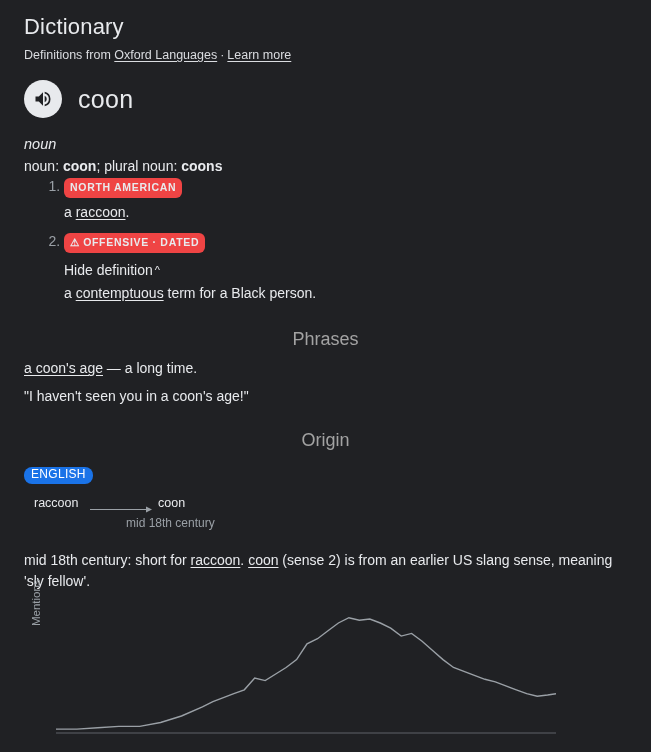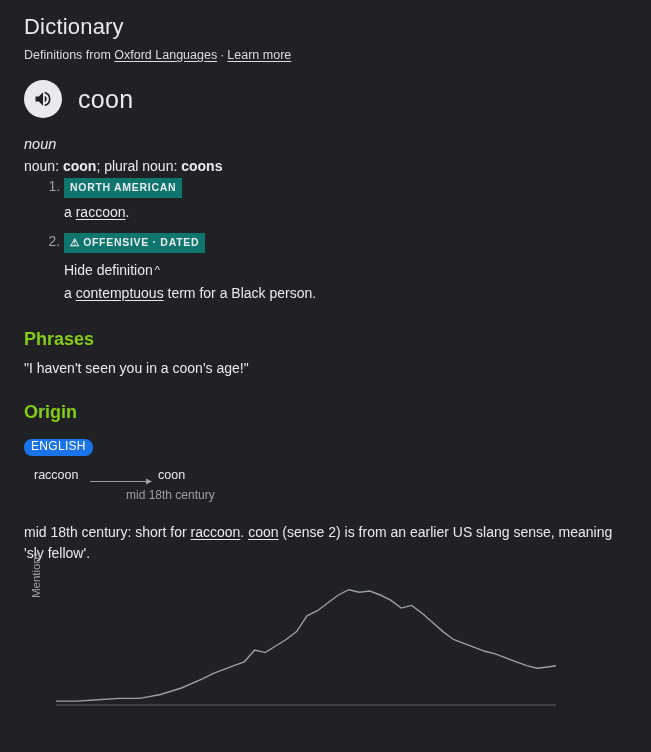--- a/index.html
+++ b/index.html
@@ -93,27 +93,27 @@
   ol.senses > li {
     margin-bottom: 8px;
     font-size: 14px;
     line-height: 1.45;
   }
   ol.senses > li::marker { color: #9aa0a6; }
   .sense-body { color: #e8eaed; }
 
   .label-chip {
     display: inline-block;
-    background: #0f766e;
+    background: #ef4444;
     color: #e8eaed;
     font-size: 10.5px;
     font-weight: 700;
     letter-spacing: .7px;
     padding: 2px 6px 3px 6px;
-    border-radius: 0;
+    border-radius: 6px;
     margin-bottom: 4px;
     text-transform: uppercase;
   }
   .label-chip .warn { margin-right: 3px; }
   .sense-text { display: block; font-size: 14px; }
 
   .hide-def {
     display: block;
     font-size: 14px;
     color: #e8eaed;
@@ -122,23 +122,24 @@
   }
   .chev {
     display: inline-block;
     font-size: 11px;
     vertical-align: 1px;
     margin-left: 2px;
   }
 
   h2.section {
     font-size: 18px;
-    font-weight: 700;
+    font-weight: 400;
     margin: 26px 0 10px 0;
-    color: #84cc16;
+    color: #a3a3a3;
+    text-align: center;
   }
   .phrase-line {
     font-size: 14px;
     color: #e8eaed;
     margin-bottom: 12px;
   }
   .phrase-quote {
     font-size: 14px;
     color: #e8eaed;
     margin-bottom: 6px;
@@ -241,20 +242,23 @@
         <span class="sense-text sense-body"><span>a </span><a class="link">raccoon</a><span>.</span></span>
       </li>
       <li>
         <span class="label-chip"><span class="warn">⚠</span><span>OFFENSIVE · DATED</span></span>
         <span class="hide-def"><span>Hide definition</span><span class="chev">^</span></span>
         <span class="sense-text sense-body"><span>a </span><a class="link">contemptuous</a><span> term for a Black person.</span></span>
       </li>
     </ol>
 
     <h2 class="section">Phrases</h2>
+    <div class="phrase-line">
+      <a class="link">a coon's age</a><span> — a long time.</span>
+    </div>
     <div class="phrase-quote">"I haven't seen you in a coon's age!"</div>
 
     <h2 class="section">Origin</h2>
     <div class="origin-chip">ENGLISH</div>
 
     <div class="etym-diagram">
       <span class="etym-from">raccoon</span>
       <svg class="etym-arrow" viewBox="0 0 62 9">
         <line x1="0" y1="4.5" x2="56" y2="4.5" stroke="#9aa0a6" stroke-width="1"></line>
         <polygon points="56,1.5 62,4.5 56,7.5" fill="#9aa0a6"></polygon>

